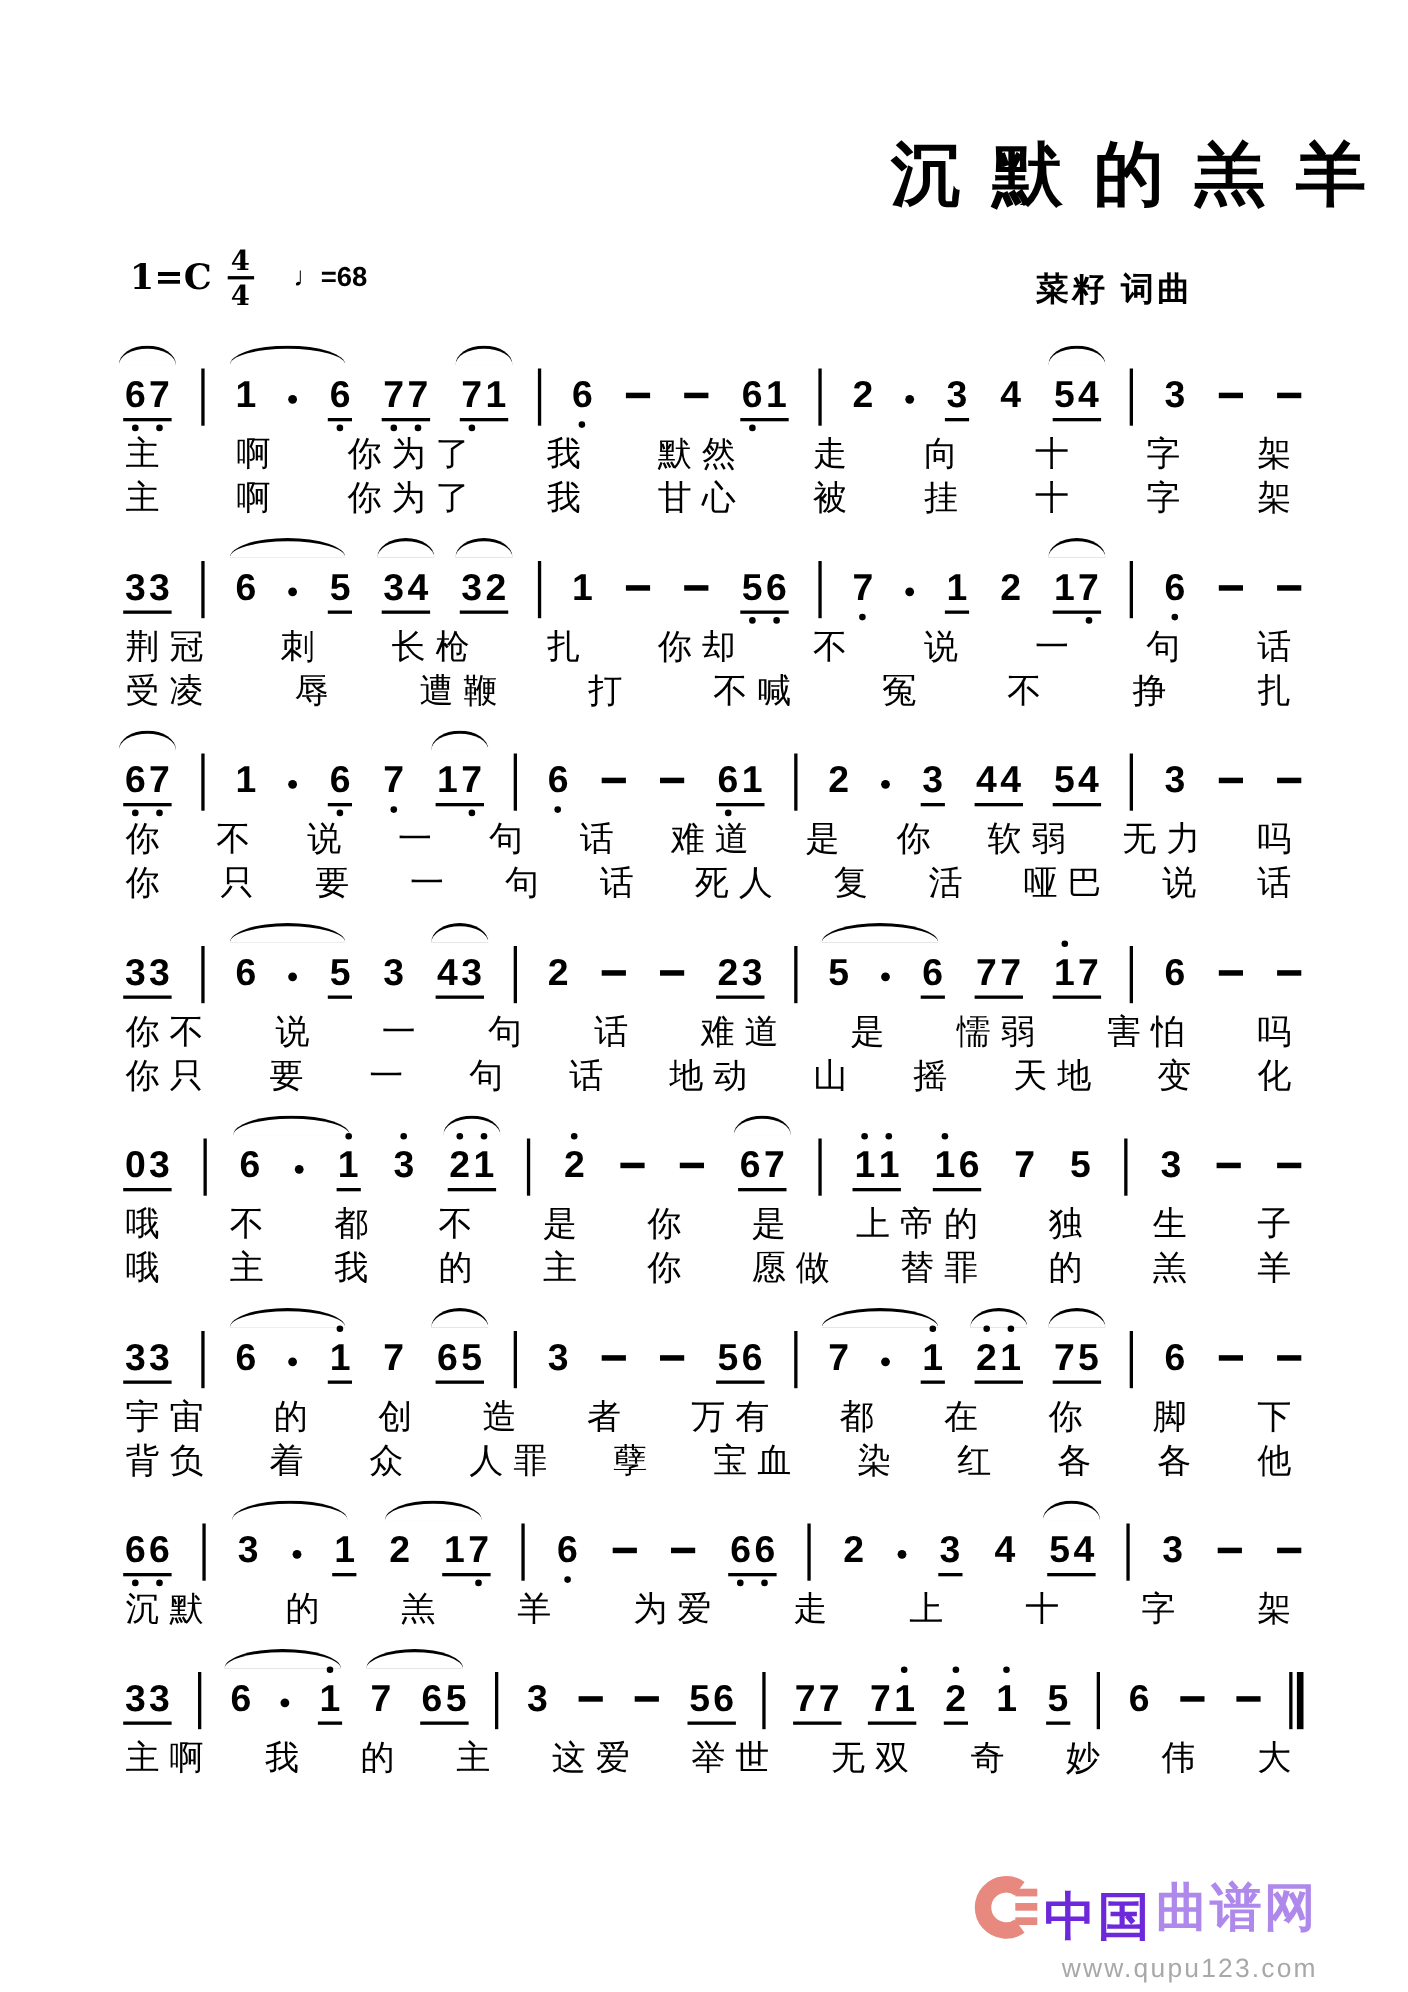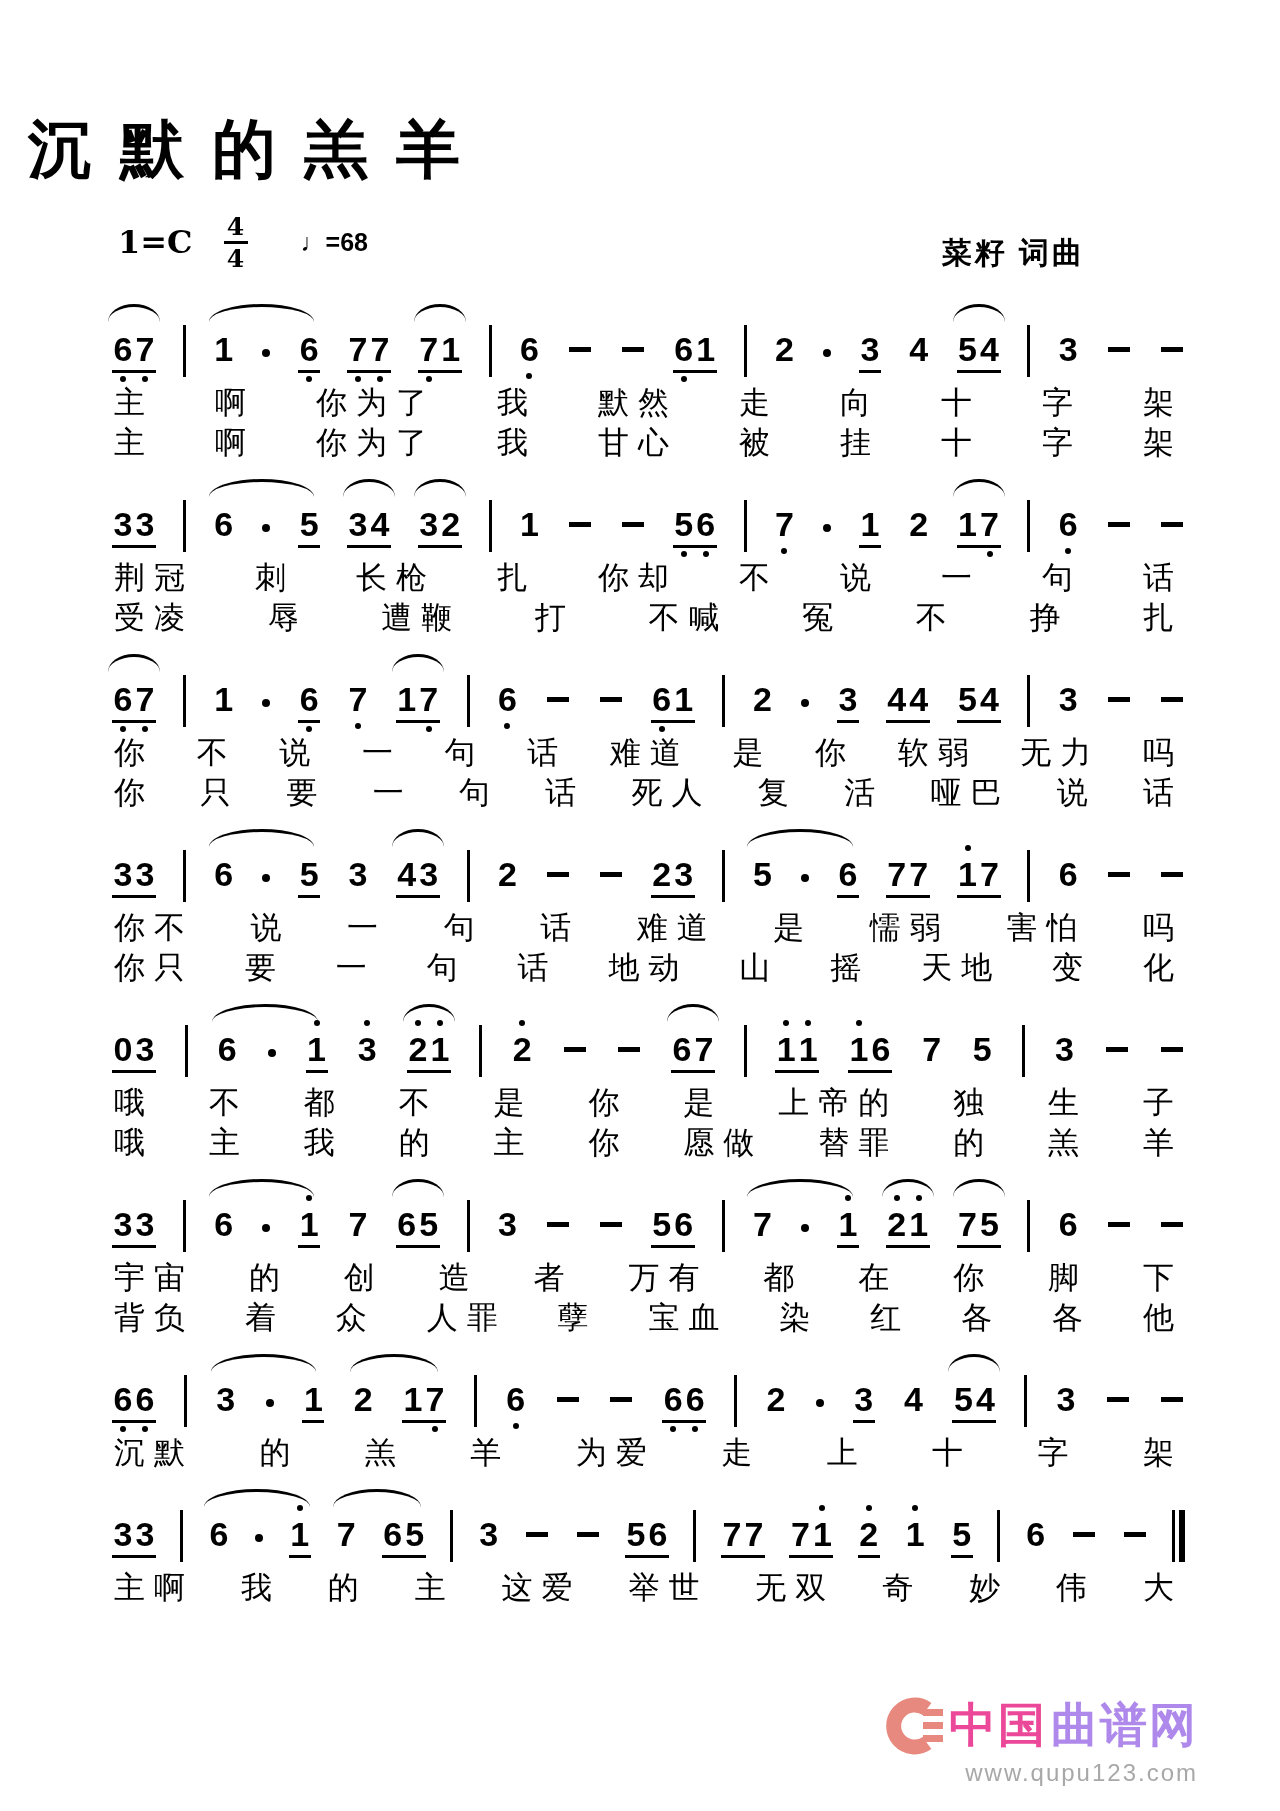--- a/index.html
+++ b/index.html
@@ -1,24 +1,24 @@
 <!DOCTYPE html>
 <html><head>
 <meta charset="utf-8">
 <style>
   html,body{margin:0;padding:0;background:#888;}
   #page{position:relative;width:1280px;height:1811px;background:#ffffff;margin:0 auto;
         overflow:hidden;font-family:"Liberation Sans","DejaVu Sans",sans-serif;color:#000;}
   
-  #title{margin:0;padding-top:114px;text-align:left;
+  #title{margin:10px;padding-top:114px;text-align:right;
          font-family:"DejaVu Serif","Liberation Serif",serif;font-weight:700;
          font-size:64px;letter-spacing:28px;padding-left:28px;line-height:1.1;}
   #meta{display:flex;justify-content:space-between;align-items:center;
         margin:26px 195px 0 118px;}
-  #meta-left{display:flex;align-items:center;gap:31px;}
+  #meta-left{display:flex;align-items:center;gap:14px;}
   #key{font-family:"DejaVu Serif","Liberation Serif",serif;font-weight:700;font-size:32px;}
   .timesig{display:inline-flex;flex-direction:column;align-items:center;line-height:1;}
   .timesig .tsnum{font-weight:700;font-size:25px;font-family:"DejaVu Serif",serif;}
   .timesig .tsline{width:24px;height:3px;background:#000;margin:2px 0;}
   #tempo{font-size:25px;font-weight:600;margin-left:22px;}
   #credit{font-size:30px;font-weight:700;letter-spacing:3px;margin-top:23px;}
   
   #score{margin:26px 95px 0 112px;}
   .system{margin-bottom:14px;}
   .note-row{display:flex;justify-content:space-between;align-items:flex-start;
@@ -1821,19 +1821,19 @@
     </div>
 
   <div id="watermark">
     <div id="wm-row">
       <svg id="wm-logo" width="62" height="62" viewBox="0 0 62 62">
         <path d="M 44 14 A 21 21 0 1 0 44 48" fill="none" stroke="#e8897f" stroke-width="15"></path>
         <rect x="40" y="14" width="20" height="7" fill="#e8897f"></rect>
         <rect x="40" y="27" width="20" height="7" fill="#e8897f"></rect>
         <rect x="40" y="40" width="20" height="7" fill="#e8897f"></rect>
       </svg>
-      <span id="wm-name-primary" style="color: #ec4899;">中国</span>
+      <span id="wm-name-primary" style="color: #6d28d9; margin-top: 17px;">中国</span>
       <span id="wm-name-secondary" style="color: #6d28d9;">曲谱网</span>
     </div>
     <div id="wm-url" style="color: rgb(168, 168, 168);">www.qupu123.com</div>
   </div>
 
 </div>
 
 </body></html>

